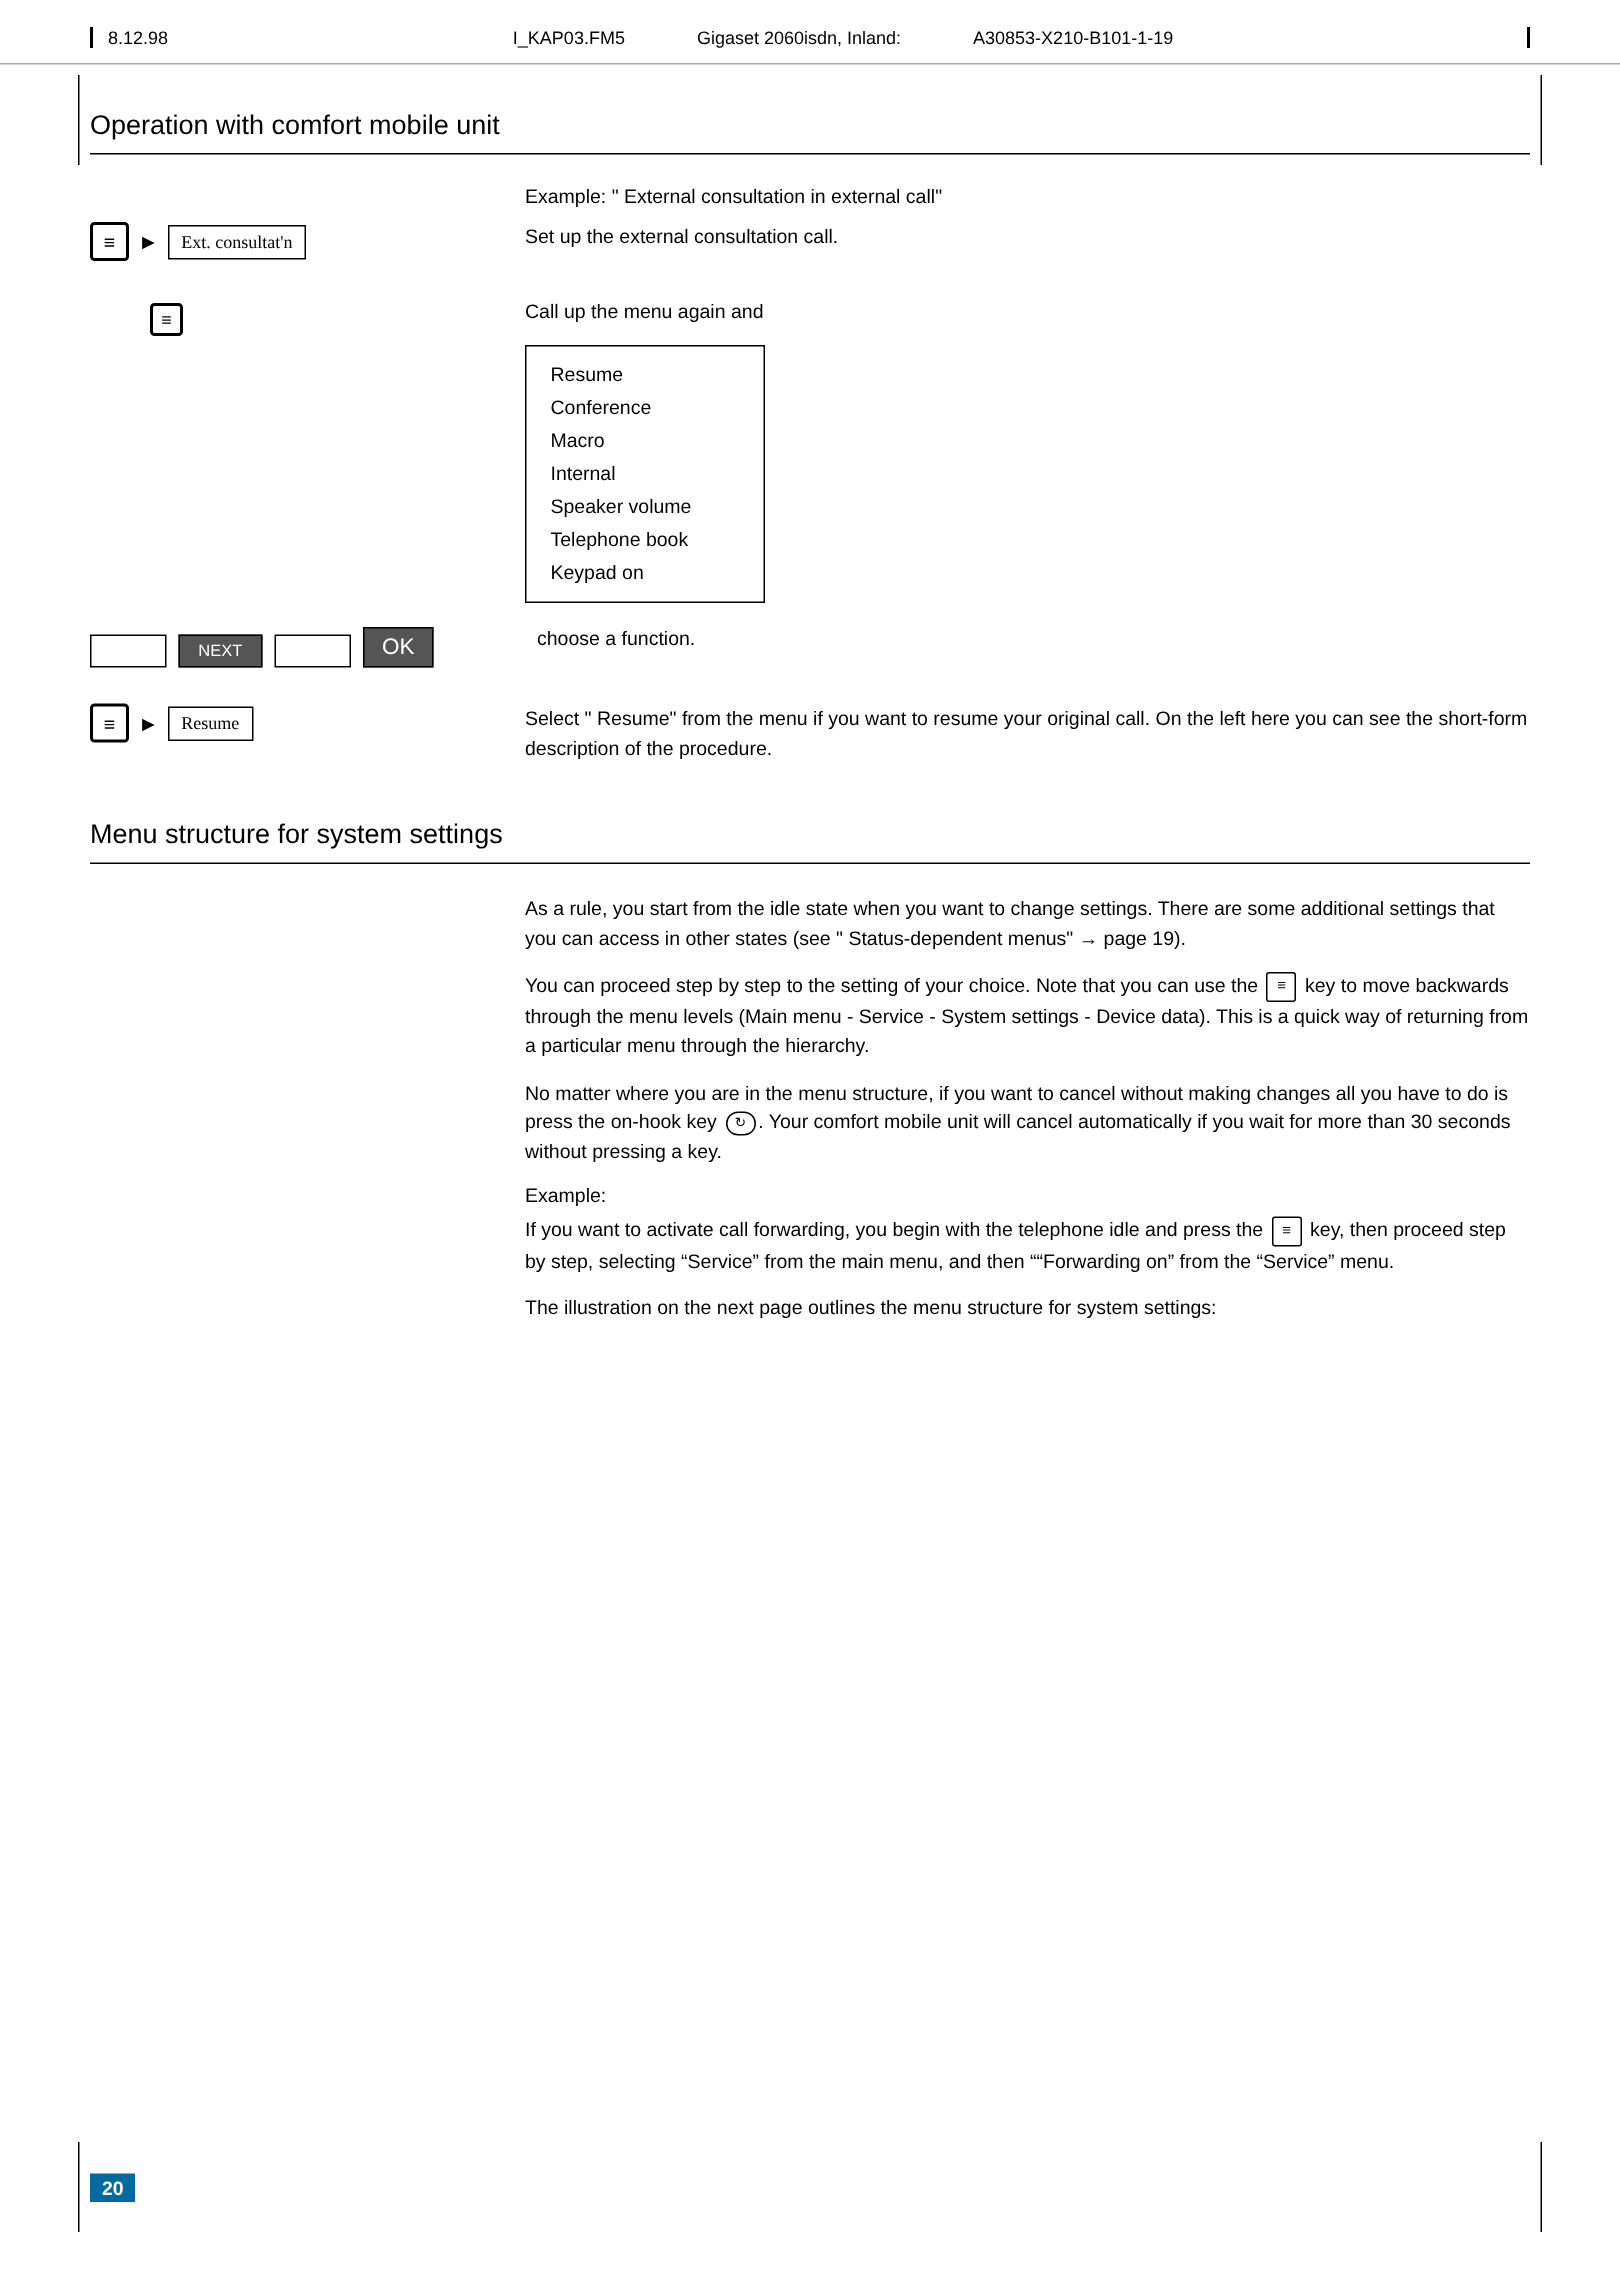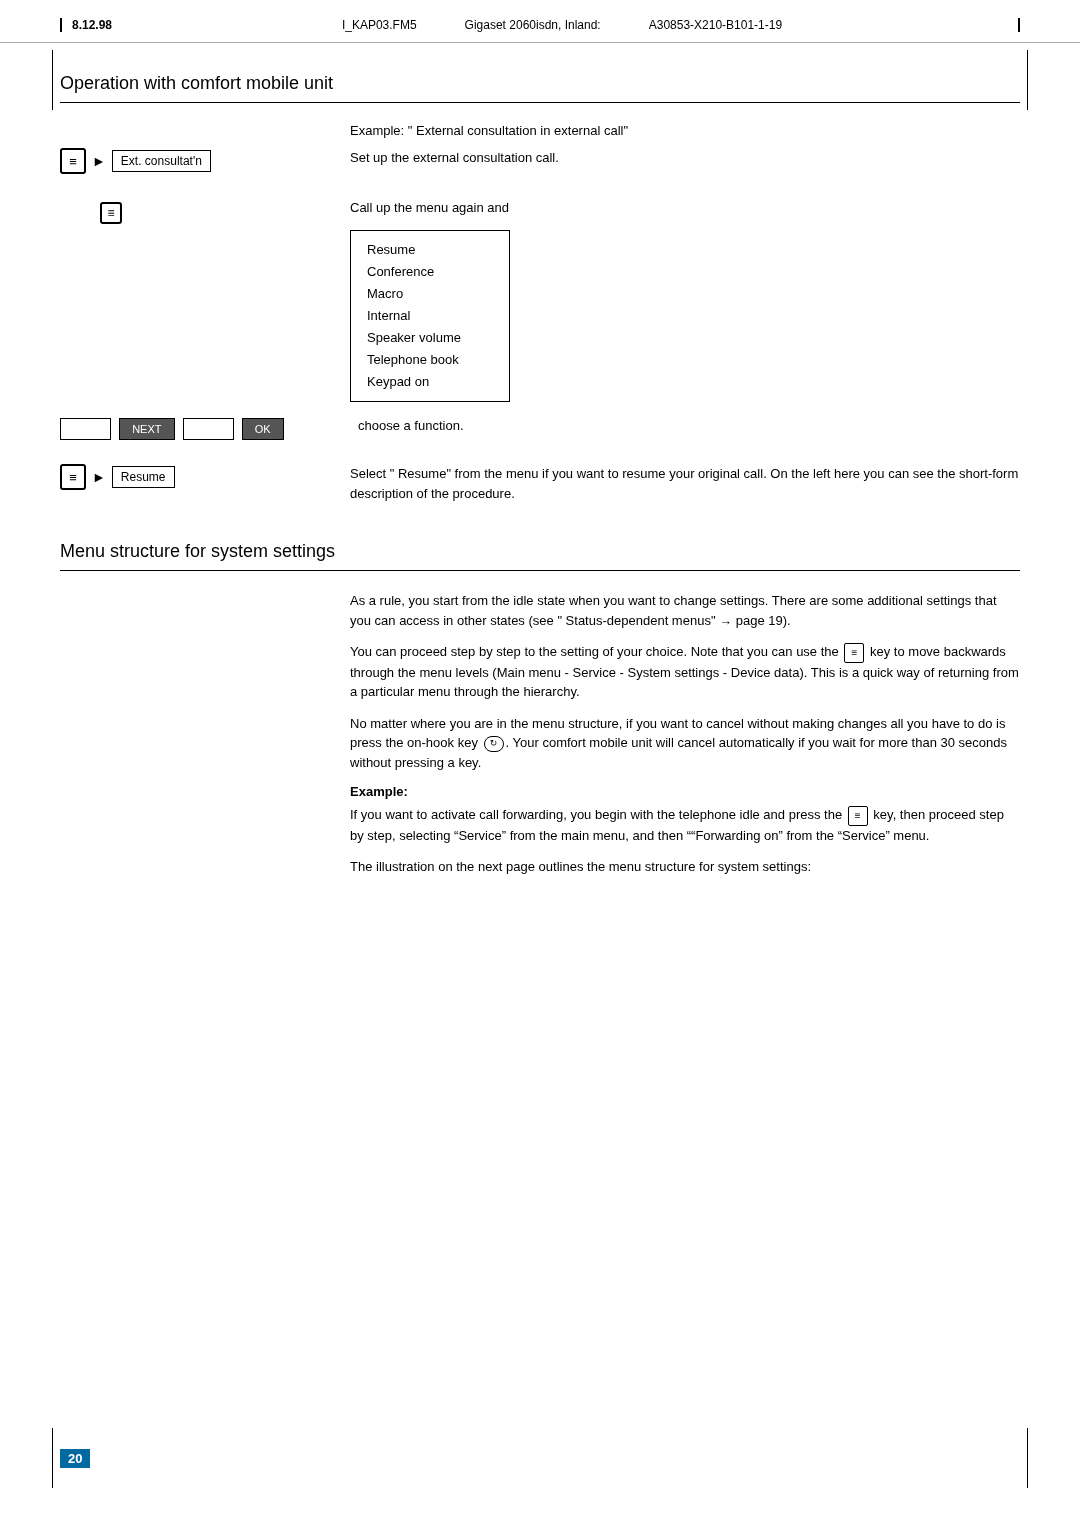--- a/index.html
+++ b/index.html
@@ -34,21 +34,20 @@
       padding: 18px 60px 10px 60px;
       border-bottom: 1px solid #aaa;
       font-size: 12px;
       color: #000;
     }
 
     .header-left {
       display: flex;
       align-items: flex-end;
       gap: 4px;
-      font-weight: bold;
     }
 
     .header-left .pipe {
       width: 2px;
       height: 14px;
       background: #000;
       display: inline-block;
       margin-right: 6px;
     }
 
@@ -147,20 +146,21 @@
     .arrow-right {
       font-size: 14px;
       font-weight: bold;
     }
 
     .label-box {
       border: 1px solid #000;
       padding: 3px 8px;
       font-size: 12px;
       background: #fff;
+      font-family: Liberation Serif, serif;
     }
 
     
     .menu-list-box {
       border: 1px solid #000;
       padding: 8px 16px;
       display: inline-block;
       min-width: 160px;
       background: #fff;
     }
@@ -191,21 +191,21 @@
       border: 1px solid #000;
       padding: 4px 20px;
       font-size: 11px;
       background: #fff;
       color: #fff;
     }
 
     .btn-ok {
       border: 1px solid #000;
       padding: 4px 12px;
-      font-size: 11px;
+      font-size: 15px;
       background: #555;
       color: #fff;
       display: inline-block;
     }
 
     .choose-text {
       font-size: 13px;
       margin-left: 8px;
     }
 
@@ -217,21 +217,21 @@
     }
 
     
     .section2 {
       margin-top: 26px;
     }
 
     
     .example-label {
       font-size: 13px;
-      font-weight: bold;
+      font-weight: normal;
       margin-bottom: 6px;
     }
 
     
     .page-number {
       position: absolute;
       bottom: 60px;
       left: 60px;
       font-size: 13px;
       font-weight: bold;

